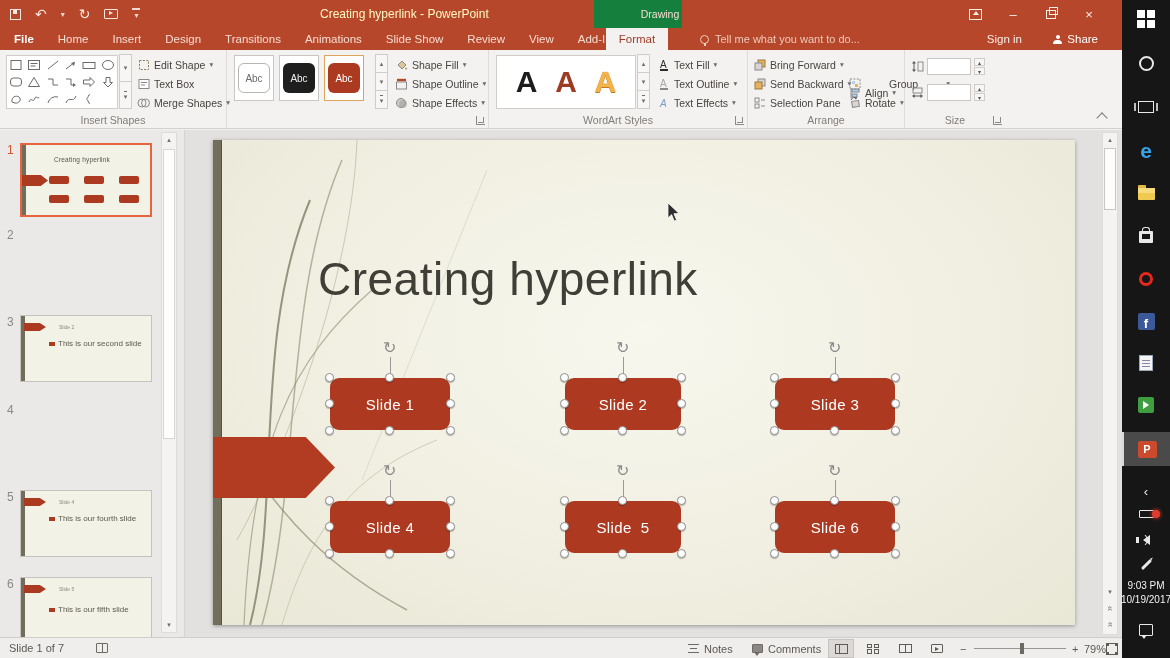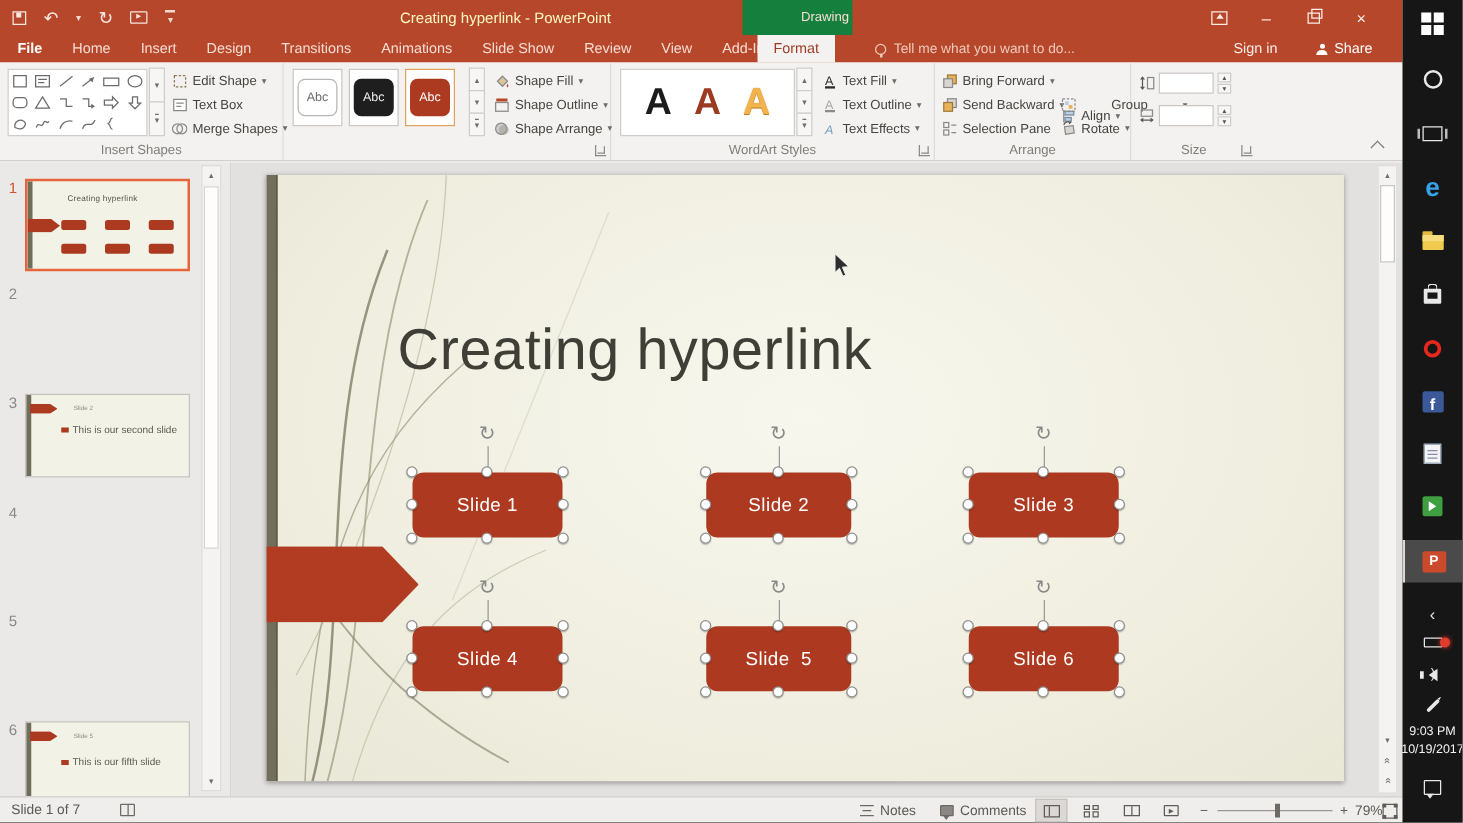--- a/index.html
+++ b/index.html
@@ -377,21 +377,21 @@
           <span>Shape Outline</span>
             <span class="dd">▾</span>
         </div>
         <div class="rbtn" style="position:absolute;left:168px;top:43px;">
           <span class="icn">
               <svg width="13" height="12">
                 <circle cx="6" cy="6" r="4.5" fill="#cfcdc9" stroke="#8a8a8a"></circle>
                 <circle cx="8" cy="7" r="4" fill="#9a9792" opacity=".5"></circle>
               </svg>
             </span>
-          <span>Shape Arrange</span>
+          <span>Shape Effects</span>
             <span class="dd">▾</span>
         </div>
         <div class="launcher"></div>
       </div>
 
       <div class="rgroup" style="left:489px;width:259px;">
         <div class="gallerybox" style="left:7px;top:5px;width:140px;height:54px;">
           <div class="gallA">
             <span class="wordA" style="color:#1c1c1c;">A</span>
             <span class="wordA" style="color:#9c3a22;">A</span>
@@ -576,20 +576,26 @@
             <span class="mini-body" style="left:28px;top:20px;"><span class="mini-bullet"></span><span>This is our second slide</span></span>
           </div>
         </div>
 
         <div class="thumb-item" style="top:273px;height:69px;">
           <span class="tnum">4</span>
         </div>
 
         <div class="thumb-item" style="top:360px;height:69px;">
           <span class="tnum">5</span>
+          <div class="minislide" style="height:67px;">
+            <span class="mini-leftbar"></span>
+            <span class="mini-pent" style="left:3px;top:7px;width:22px;height:8px;"></span>
+            <span class="mini-heading" style="left:38px;top:8px;">Slide 4</span>
+            <span class="mini-body" style="left:28px;top:20px;"><span class="mini-bullet"></span><span>This is our fourth slide</span></span>
+          </div>
         </div>
 
         <div class="thumb-item" style="top:447px;height:69px;">
           <span class="tnum">6</span>
           <div class="minislide" style="height:67px;">
             <span class="mini-leftbar"></span>
             <span class="mini-pent" style="left:3px;top:7px;width:22px;height:8px;"></span>
             <span class="mini-heading" style="left:38px;top:8px;">Slide 5</span>
             <span class="mini-body" style="left:28px;top:24px;"><span class="mini-bullet"></span><span>This is our fifth slide</span></span>
           </div>

